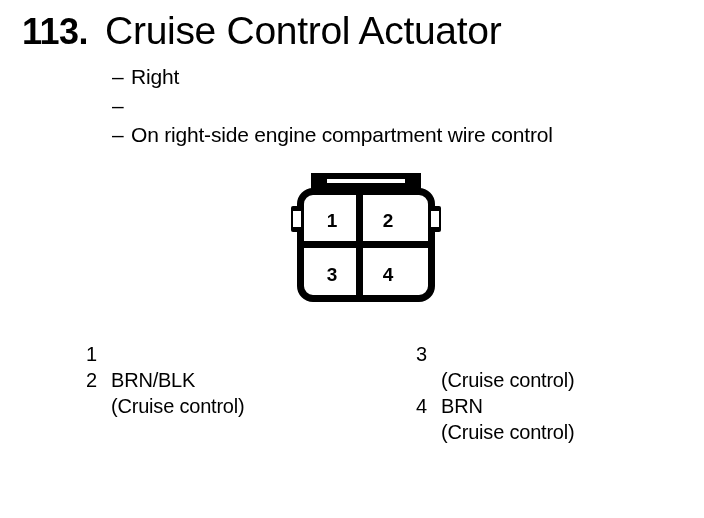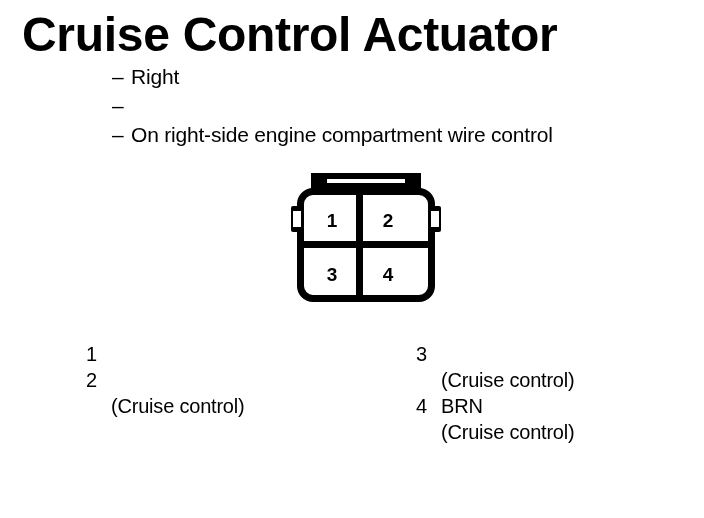--- a/index.html
+++ b/index.html
@@ -26,24 +26,25 @@
     align-items: baseline;
     white-space: nowrap;
   }
   #title-number {
     font-size: 36px;
     font-weight: bold;
     letter-spacing: -0.5px;
     line-height: 1;
   }
   #title-text {
-    font-size: 48px;
-    font-weight: bold;
+    font-size: 39px;
+    font-weight: normal;
     letter-spacing: -0.3px;
     line-height: 1;
+    margin-left: 17px;
   }
 
   
   #bullets {
     position: absolute;
     left: 112px;
     top: 62px;
   }
   .bullet-line {
     display: flex;
@@ -185,20 +186,21 @@
     font-size: 20px;
     line-height: 26px;
     white-space: nowrap;
     letter-spacing: -0.2px;
   }
 </style>
 </head>
 <body>
 
 <div id="title-row">
+  <span id="title-number">113.</span>
   <span id="title-text">Cruise Control Actuator</span>
 </div>
 
 <div id="bullets">
 
   <div class="bullet-line">
     <span class="bullet-dash">–</span>
     <span>Right</span>
   </div>
 
@@ -238,20 +240,21 @@
 </div>
 
 <div class="legend-col" id="legend-left">
 
   <div class="legend-row">
     <span class="legend-pin">1</span>
   </div>
 
   <div class="legend-row">
     <span class="legend-pin">2</span>
+    <span>BRN/BLK</span>
   </div>
   <div class="legend-sub">(Cruise control)</div>
 
 </div>
 
 <div class="legend-col" id="legend-right">
 
   <div class="legend-row">
     <span class="legend-pin">3</span>
   </div>

